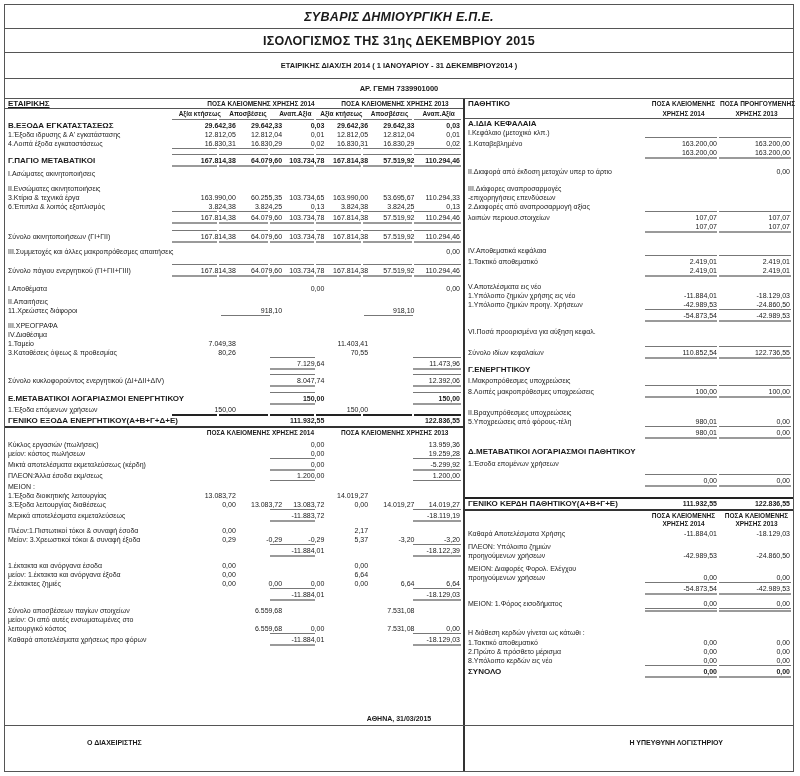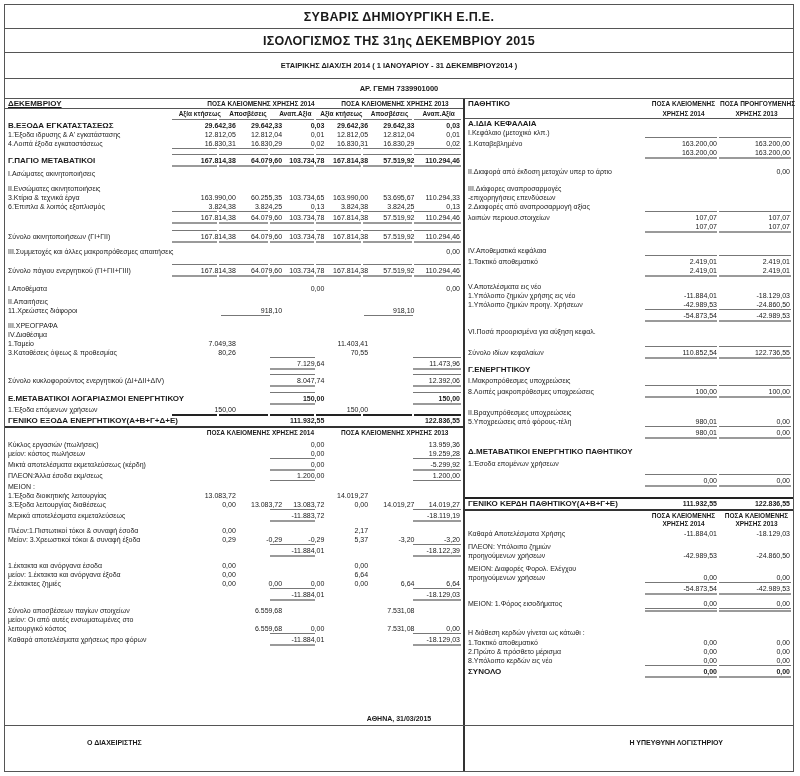--- a/index.html
+++ b/index.html
@@ -25,21 +25,21 @@
     border: 1px solid #555;
     background: #fff;
   }
 
   
   .titlebox {
     border-bottom: 1px solid #555;
     text-align: center;
     display: flex; align-items: center; justify-content: center;
   }
-  .t1 { height: 24px; }
+  .t1 { height: 24px; font-style: italic; }
   .t1 .txt { font-size: 12.5px; font-weight: bold; letter-spacing: .3px; }
   .t2 { height: 24px; }
   .t2 .txt { font-size: 12.5px; font-weight: bold; letter-spacing: .3px; }
   .t3 { height: 26px; }
   .t3 .txt { font-size: 7.5px; font-weight: bold; }
   .t4 { height: 20px; border-bottom: 1px solid #555; }
   .t4 .txt { font-size: 7.5px; font-weight: bold; }
 
   
   .body-wrap {
@@ -108,21 +108,21 @@
   </div>
   <div class="titlebox t4">
     <span class="txt">ΑΡ. ΓΕΜΗ  7339901000</span>
   </div>
 
   <div class="body-wrap">
 
     <div class="col-left L">
 
       <div class="row h10" style="border-bottom:1px solid #555;">
-        <div class="lbl bold" style="width:190px;text-decoration:underline;">ΔΕΚΕΜΒΡΙΟΥ</div>
+        <div class="lbl bold" style="width:190px;text-decoration:underline;">ΕΤΑΙΡΙΚΗΣ</div>
         <div class="hdrband" style="width:133px;">ΠΟΣΑ ΚΛΕΙΟΜΕΝΗΣ ΧΡΗΣΗΣ 2014</div>
         <div class="hdrband" style="width:137px;">ΠΟΣΑ ΚΛΕΙΟΜΕΝΗΣ ΧΡΗΣΗΣ 2013</div>
       </div>
 
       <div class="row h10">
         <div class="c0"></div>
         <div class="c1 hdrband">Αξία κτήσεως</div>
         <div class="c2 hdrband">Αποσβέσεις</div>
         <div class="c3 hdrband">Αναπ.Αξία</div>
         <div class="c4 hdrband">Αξία κτήσεως</div>
@@ -1019,21 +1019,21 @@
               <div class="num" style="width: 73px;">980,01</div>
               <div class="num" style="width: 73px;">0,00</div>
             </div>
             <div style="display: flex; height: 2px;">
               <div style="width: 182px;"></div>
               <div style="width: 73px; border-top: 2px solid rgb(154, 154, 154); margin-right: 2px;"></div>
               <div style="width: 73px; border-top: 2px solid rgb(154, 154, 154); margin-right: 2px;"></div>
             </div>
             <div style="height: 8px;"></div>
             <div class="row">
-              <div class="lbl bold" style="width: 182px;">Δ.ΜΕΤΑΒΑΤΙΚΟΙ ΕΝΕΡΓΗΤΙΚΟ ΠΑΘΗΤΙΚΟΥ</div>
+              <div class="lbl bold" style="width: 182px;">Δ.ΜΕΤΑΒΑΤΙΚΟΙ ΛΟΓΑΡΙΑΣΜΟΙ ΠΑΘΗΤΙΚΟΥ</div>
               <div class="num" style="width: 73px; font-weight: bold;"></div>
               <div class="num" style="width: 73px; font-weight: bold;"></div>
             </div>
             <div style="height: 3px;"></div>
             <div class="row">
               <div class="lbl" style="width: 182px;">1.Έσοδα επομένων χρήσεων</div>
               <div class="num" style="width: 73px;"></div>
               <div class="num" style="width: 73px;"></div>
             </div>
             <div style="height: 6px;"></div>

